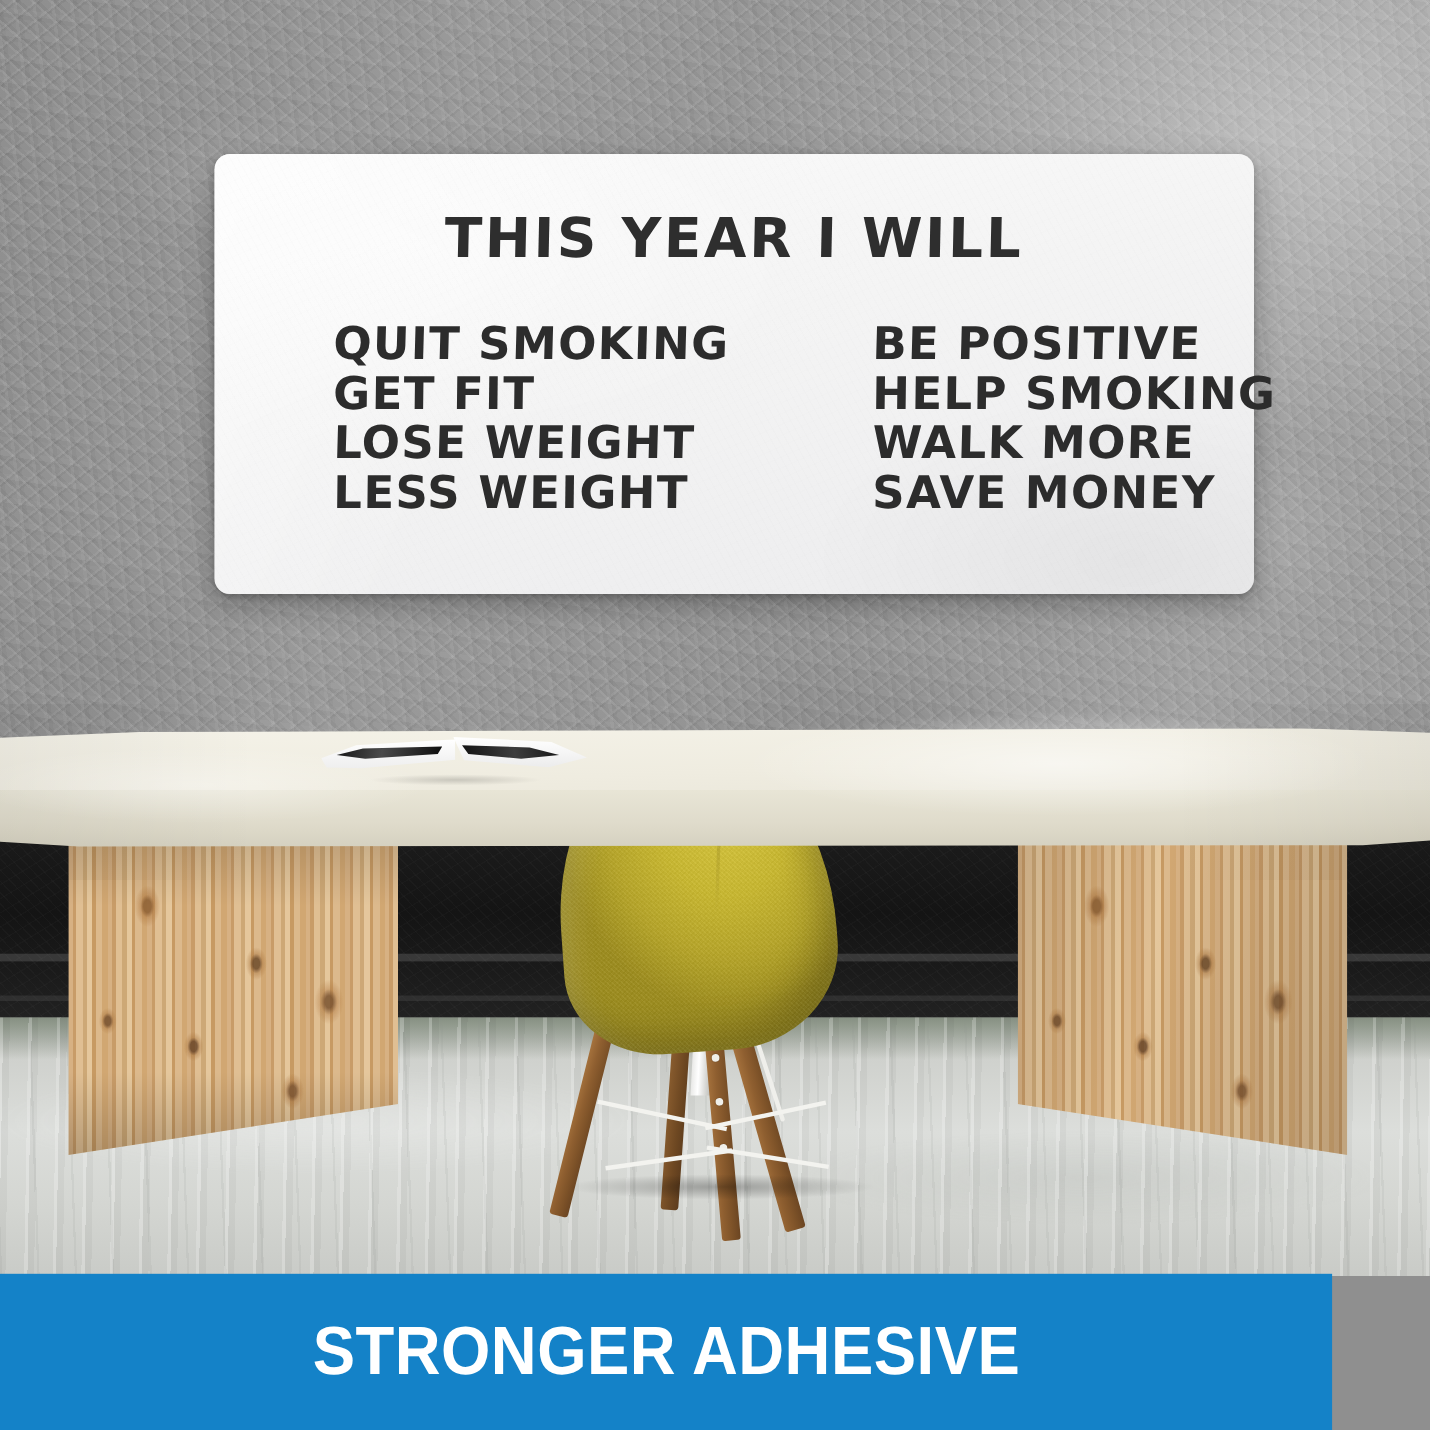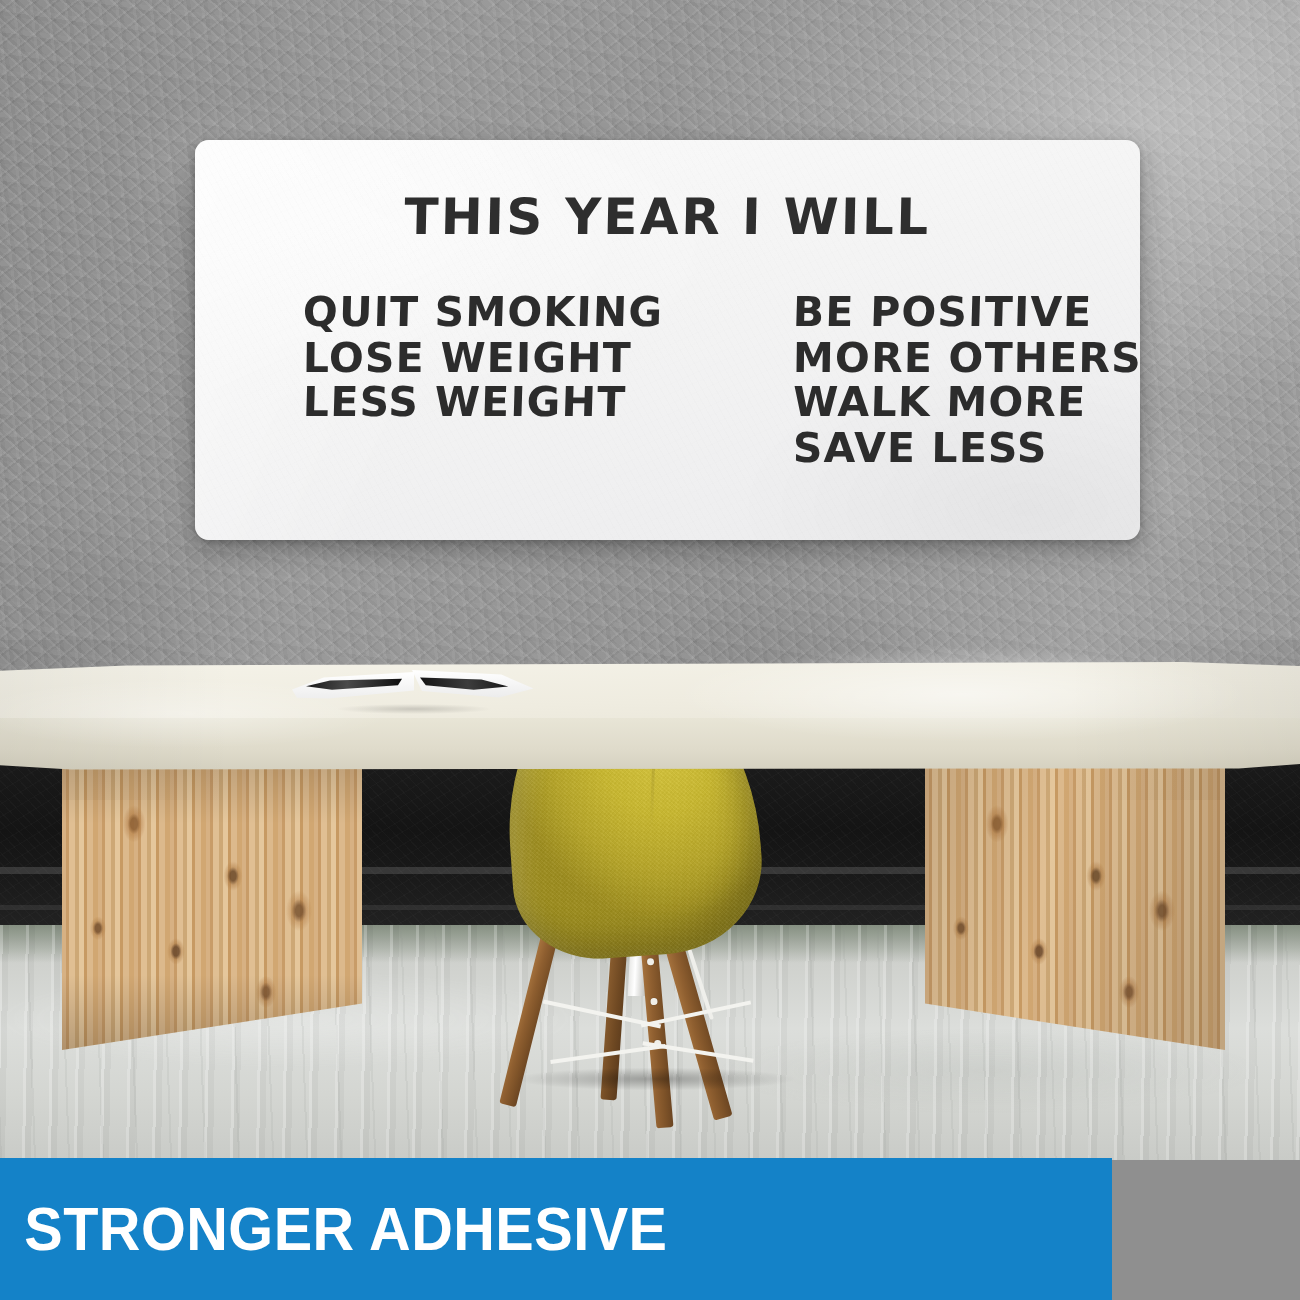--- a/index.html
+++ b/index.html
@@ -237,23 +237,23 @@
   .wire-l { left:56px;  top:262px; height:100px; transform:rotate(16deg); }
   .wire-r { left:214px; top:258px; height:104px; transform:rotate(-18deg); }
 
   .chair-shadow {
     position:absolute; left:455px; top:1062px; width:400px; height:34px;
     background:radial-gradient(ellipse 195px 16px at 50% 50%, rgba(0,0,0,.28), transparent 72%);
   }
 
   
   .banner {
-    position:absolute; left:0; top:1158px; width:1112px; height:142px;
+    position:absolute; left:0; top:1158px; width:1211px; height:142px;
     background:#1482c8; display:flex; flex-direction:row;
-    align-items:center; 
+    align-items:center; justify-content:center;
   }
   .banner-title {
     color:#ffffff; font-family:"Liberation Sans", sans-serif;
     font-size:62px; font-weight:700; letter-spacing:.5px; line-height:64px;
     transform:scaleX(.93); white-space:nowrap;
   }
   .banner-sub {
     color:#ffffff; font-family:"Liberation Sans", sans-serif;
     font-size:44px; font-weight:400; line-height:48px; margin-top:2px;
     white-space:nowrap;
@@ -274,29 +274,30 @@
     <div class="board-grain"></div>
 
     <div class="board-inner">
 
       <div class="board-title">THIS YEAR I WILL</div>
 
       <div class="board-cols">
 
         <div class="board-col left">
           <div class="board-line">QUIT SMOKING</div>
+          <div class="board-line">GET FIT</div>
           <div class="board-line">LOSE WEIGHT</div>
           <div class="board-line">LESS WEIGHT</div>
         </div>
 
         <div class="board-col right">
           <div class="board-line">BE POSITIVE</div>
-          <div class="board-line">MORE OTHERS</div>
+          <div class="board-line">HELP SMOKING</div>
           <div class="board-line">WALK MORE</div>
-          <div class="board-line">SAVE LESS</div>
+          <div class="board-line">SAVE MONEY</div>
         </div>
 
       </div>
     </div>
   </div>
 
   <div class="dark-band">
     <div class="tex"></div>
     <div class="ridge1"></div>
     <div class="ridge2"></div>

